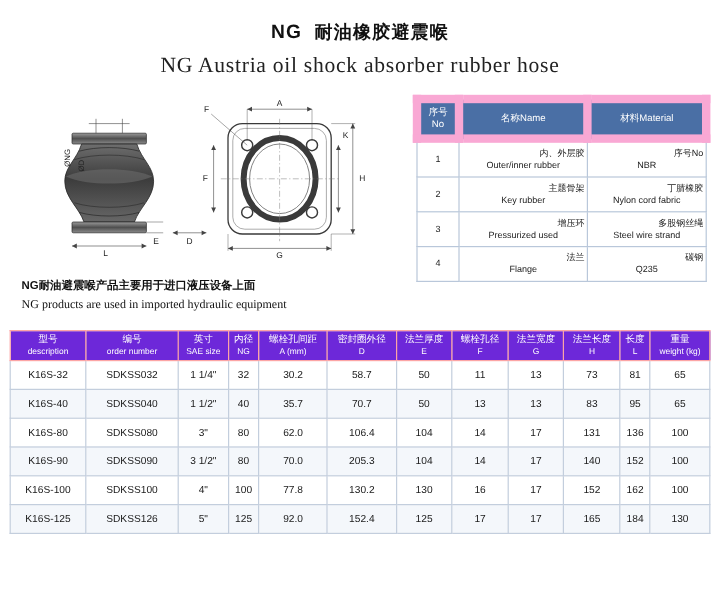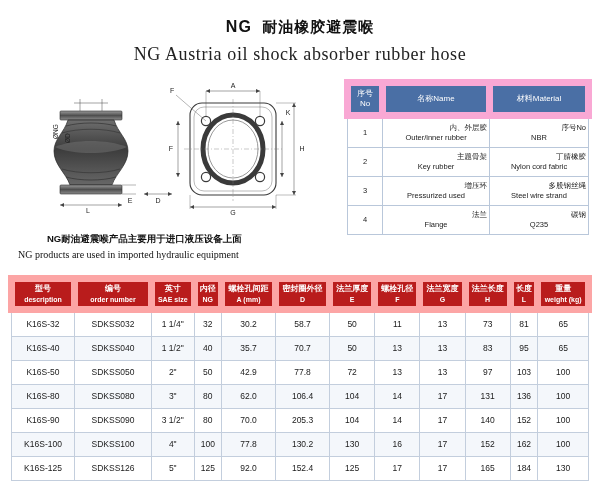--- a/index.html
+++ b/index.html
@@ -92,44 +92,43 @@
   
   .caption {
     margin-top: 6px;
     padding-left: 18px;
   }
   .caption .cn {
     font-size: 9.5px;
     font-weight: bold;
     color: #111;
     line-height: 1.6;
-    margin-left: 29px;
   }
   .caption .en {
     font-size: 10px;
     color: #111;
     line-height: 1.7;
     font-family: "Liberation Serif", serif;
   }
 
   
   .spec-wrap {
     margin-top: 12px;
     padding: 0 8px;
   }
   table.spec {
     width: 584px;
     border-collapse: collapse;
     font-size: 8px;
   }
   table.spec th {
-    background: #b91c1c;
+    background: #6d28d9;
     color: #fff;
-    font-weight: bold;
-    border: 7px solid #fca5a5;
+    font-weight: normal;
+    border: 1px solid #fca5a5;
     padding: 2px 1px;
     line-height: 1.3;
     font-size: 7.5px;
     vertical-align: middle;
   }
   table.spec th .cn { display: block; font-size: 8px; }
   table.spec th .en { display: block; font-size: 7px; }
   table.spec td {
     border: 1px solid #c3cedd;
     padding: 3px 1px;
@@ -409,34 +408,20 @@
           <td>35.7</td>
           <td>70.7</td>
           <td>50</td>
           <td>13</td>
           <td>13</td>
           <td>83</td>
           <td>95</td>
           <td>65</td>
         </tr>
         <tr>
-          <td class="c-desc">K16S-50</td>
-          <td class="c-order">SDKSS050</td>
-          <td>2"</td>
-          <td>50</td>
-          <td>42.9</td>
-          <td>77.8</td>
-          <td>72</td>
-          <td>13</td>
-          <td>13</td>
-          <td>97</td>
-          <td>103</td>
-          <td>100</td>
-        </tr>
-        <tr>
           <td class="c-desc">K16S-80</td>
           <td class="c-order">SDKSS080</td>
           <td>3"</td>
           <td>80</td>
           <td>62.0</td>
           <td>106.4</td>
           <td>104</td>
           <td>14</td>
           <td>17</td>
           <td>131</td>

